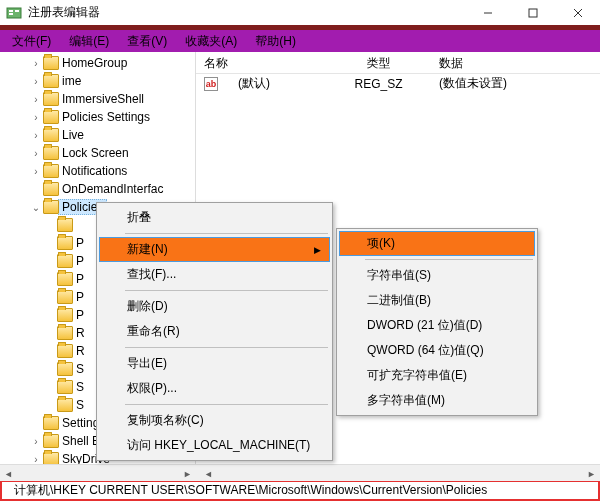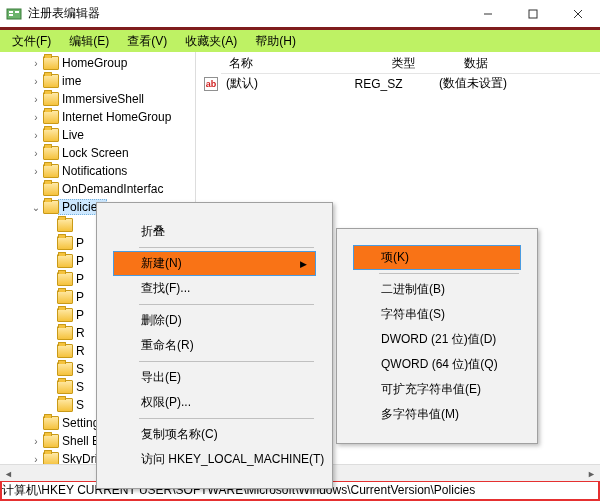--- a/index.html
+++ b/index.html
@@ -11,39 +11,39 @@
     height: 501px;
     overflow: hidden;
     position: relative;
   }
   .titlebar {
     height: 30px;
     background: #fff;
     display: flex;
     align-items: center;
     padding-left: 6px;
-    border-bottom: 3px solid #7f1d1d;
+    border-bottom: 5px solid #7f1d1d;
   }
   .titlebar-icon {
     width: 16px; height: 16px;
     margin-right: 6px;
   }
   .titlebar-title { flex: 1; font-size: 12px; color: #000; }
   .winbtn {
     width: 45px; height: 30px;
     display: flex; align-items: center; justify-content: center;
     color: #333;
   }
   .menubar {
     height: 22px;
     display: flex;
     align-items: center;
     padding-left: 4px;
     gap: 2px;
-    background: #bef264;
+    background: #a21caf;
   }
   .menu-item { padding: 2px 8px; font-size: 12px; color: #000; }
   .content {
     display: flex;
     height: calc(501px - 30px - 22px - 17px - 20px);
     background: #fff;
   }
   .tree-pane {
     width: 196px;
     border-right: 1px solid #ddd;
@@ -54,21 +54,20 @@
   .list-pane {
     flex: 1;
     position: relative;
   }
   .list-header {
     display: flex;
     height: 22px;
     border-bottom: 1px solid #e5e5e5;
     font-size: 12px;
     color: #000;
-    margin-left: 25px;
   }
   .list-header > div { padding: 3px 8px; }
   .col-name { width: 130px; }
   .col-type { width: 105px; text-align: center; }
   .col-data { flex: 1; }
   .list-row {
     display: flex;
     height: 19px;
     align-items: center;
     font-size: 12px;
@@ -76,21 +75,21 @@
   .list-row > div { padding: 0 8px; }
   .list-row .ab-icon {
     display: inline-block;
     width: 14px; height: 14px;
     border: 1px solid #909090;
     background: #fff;
     font-size: 9px;
     color: #d02020;
     line-height: 12px;
     text-align: center;
-    margin-right: 8px;
+    margin-right: 20px;
     font-weight: bold;
     vertical-align: middle;
   }
   .tree-row {
     display: flex;
     align-items: center;
     height: 18px;
     padding-left: 2px;
     font-size: 12px;
     color: #000;
@@ -140,35 +139,35 @@
   .scroll-h .arrow {
     width: 17px; height: 17px;
     display: flex; align-items: center; justify-content: center;
     color: #606060;
     font-size: 9px;
   }
   .statusbar {
     height: 20px;
     display: flex;
     align-items: center;
-    padding: 0 0;
+    padding: 0 12px;
     font-size: 12px;
     background: #fff;
     border: 2px solid #e53030;
     border-top-width: 1px;
     white-space: nowrap;
     overflow: hidden;
   }
   
   .ctx {
     position: absolute;
     background: #f2f2f2;
     border: 1px solid #a0a0a0;
     box-shadow: 2px 2px 4px rgba(0,0,0,0.25);
-    padding: 16px;
+    padding: 2px;
     font-size: 12px;
     z-index: 100;
   }
   .ctx-item {
     padding: 4px 30px 4px 28px;
     color: #000;
     position: relative;
     white-space: nowrap;
   }
   .ctx-item.highlight {
@@ -242,21 +241,21 @@
         <span class="label">ime</span>
       </div>
       <div class="tree-row depth1">
         <span class="expander">›</span>
         <span class="folder"></span>
         <span class="label">ImmersiveShell</span>
       </div>
       <div class="tree-row depth1">
         <span class="expander">›</span>
         <span class="folder"></span>
-        <span class="label">Internet HomeGroup</span>
+        <span class="label">Policies Settings</span>
       </div>
       <div class="tree-row depth1">
         <span class="expander">›</span>
         <span class="folder"></span>
         <span class="label">Live</span>
       </div>
       <div class="tree-row depth1">
         <span class="expander">›</span>
         <span class="folder"></span>
         <span class="label">Lock Screen</span>
@@ -389,19 +388,19 @@
   <div class="ctx-item"><span>导出(E)</span></div>
   <div class="ctx-item"><span>权限(P)...</span></div>
   <div class="ctx-sep"></div>
   <div class="ctx-item"><span>复制项名称(C)</span></div>
   <div class="ctx-item"><span>访问 HKEY_LOCAL_MACHINE(T)</span></div>
 </div>
 
 <div class="ctx ctx2">
   <div class="ctx-item highlight"><span>项(K)</span></div>
   <div class="ctx-sep"></div>
+  <div class="ctx-item"><span>字符串值(S)</span></div>
   <div class="ctx-item"><span>二进制值(B)</span></div>
-  <div class="ctx-item"><span>字符串值(S)</span></div>
   <div class="ctx-item"><span>DWORD (21 位)值(D)</span></div>
   <div class="ctx-item"><span>QWORD (64 位)值(Q)</span></div>
   <div class="ctx-item"><span>可扩充字符串值(E)</span></div>
   <div class="ctx-item"><span>多字符串值(M)</span></div>
 </div>
 
 </body></html>

